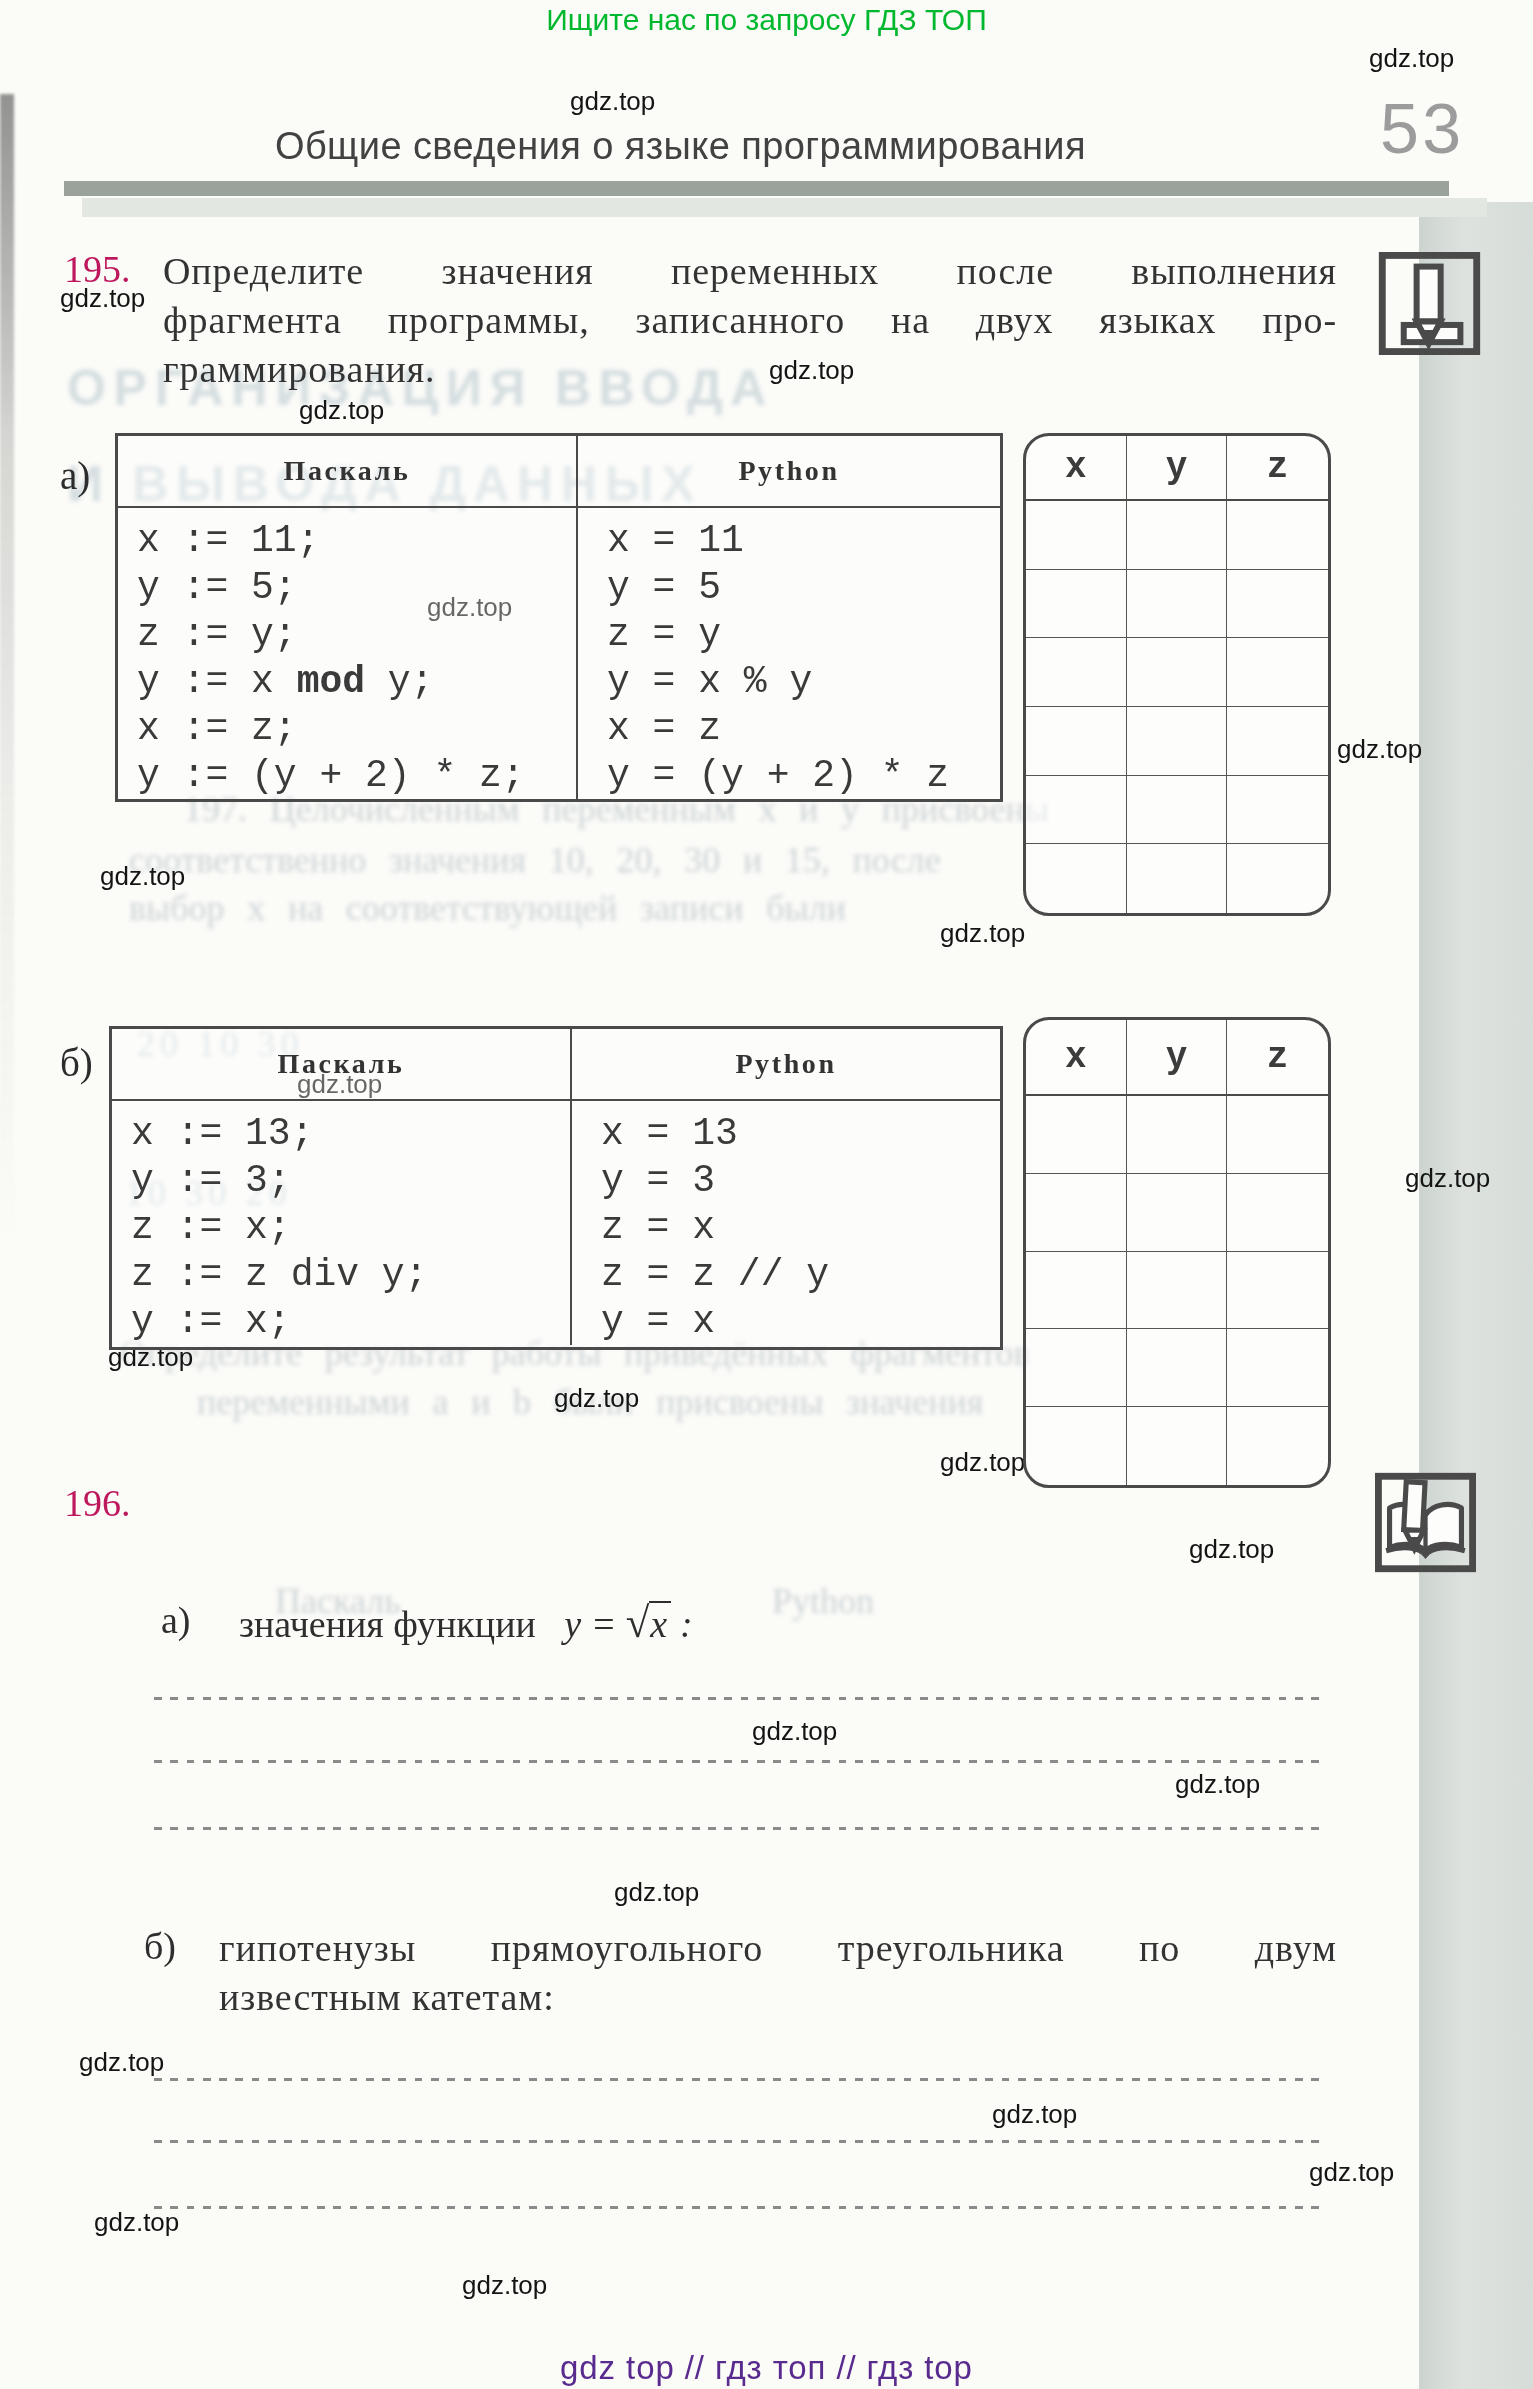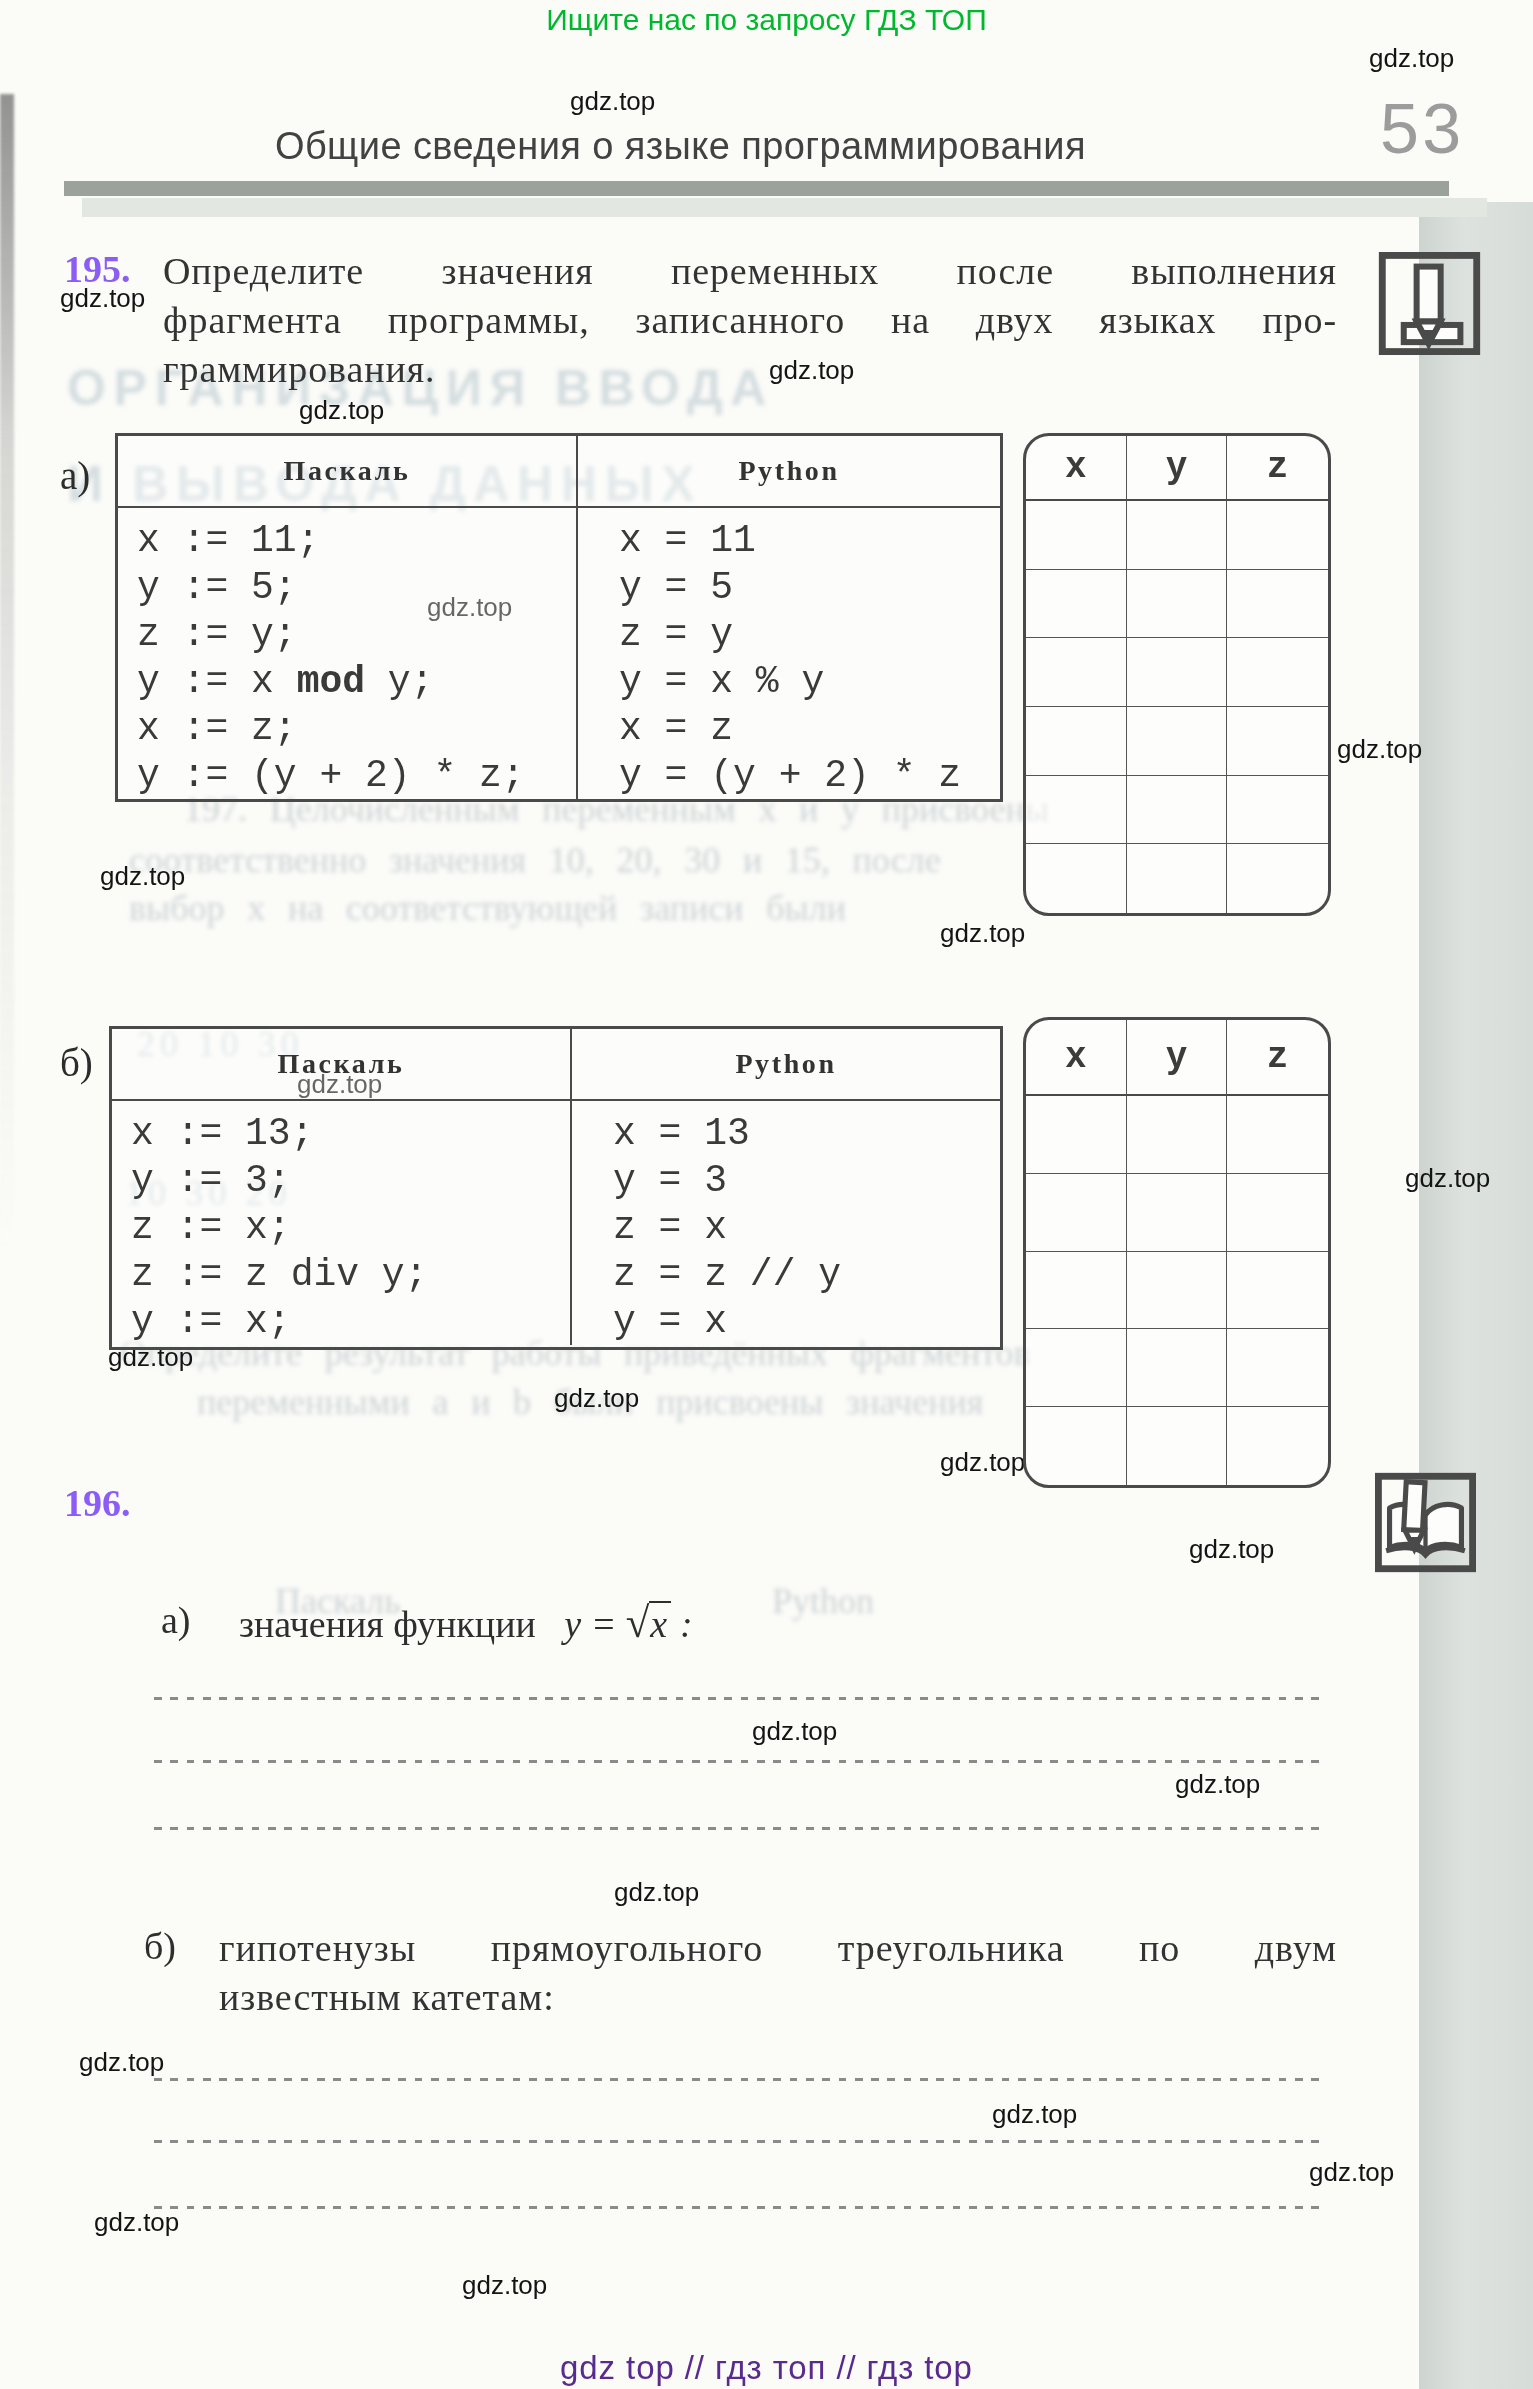--- a/index.html
+++ b/index.html
@@ -42,21 +42,21 @@
   .w1{left:1369px;top:43px}.w2{left:570px;top:86px}.w3{left:60px;top:283px}
   .w4{left:769px;top:355px}.w5{left:299px;top:395px}.w6{left:427px;top:592px}
   .w7{left:1337px;top:734px}.w8{left:100px;top:861px}.w9{left:940px;top:918px}
   .w10{left:297px;top:1069px}.w11{left:1405px;top:1163px}.w12{left:108px;top:1342px}
   .w13{left:554px;top:1383px}.w14{left:940px;top:1447px}.w15{left:1189px;top:1534px}
   .w16{left:752px;top:1716px}.w17{left:1175px;top:1769px}.w18{left:614px;top:1877px}
   .w19{left:79px;top:2047px}.w20{left:992px;top:2099px}.w21{left:1309px;top:2157px}
   .w22{left:94px;top:2207px}.w23{left:462px;top:2270px}
   
   .task-num{
-    position:absolute;left:64px;font-size:38px;font-weight:bold;color:#8b5cf6;
+    position:absolute;left:64px;font-size:38px;font-weight:normal;color:#be185d;
   }
   .task-text{
     position:absolute;left:163px;width:1174px;font-size:38px;line-height:49px;
     letter-spacing:0.9px;color:#333;
   }
   .jline{display:block;text-align:justify;text-align-last:justify;}
   .lline{display:block;text-align:left;}
   
   .codetable{
     position:absolute;border:3.4px solid #4a4a4a;background:rgba(255,255,255,.35);
@@ -68,21 +68,21 @@
   .ct-hcell{
     display:flex;align-items:center;justify-content:center;
     font-size:28px;font-weight:bold;letter-spacing:2.6px;color:#333;
   }
   .ct-hcell:first-child{border-right:2.6px solid #4a4a4a;}
   .ct-body{display:grid;grid-template-columns:460px 1fr;}
   .ct-col{
     font-family:"Liberation Mono",monospace;font-size:38px;line-height:47px;
     color:#3a3a3a;padding:8.6px 0 0 19px;white-space:pre;
   }
-  .ct-col.py{padding-left:41px;}
+  .ct-col.py{padding-left:29px;}
   .ct-body .ct-col:first-child{border-right:2.6px solid #4a4a4a;}
   .kw{font-weight:bold;}
   .tbl-label{position:absolute;font-size:39px;color:#2c2c2c;}
   
   .agrid{
     position:absolute;width:302px;border:3.4px solid #4a4a4a;border-radius:26px;
     overflow:hidden;background:rgba(255,255,255,.5);display:grid;
   }
   .ag-row{display:grid;grid-template-columns:1fr 1fr 1fr;}
   .ag-cell{border-right:1.7px solid #555;border-bottom:1.7px solid #555;}

